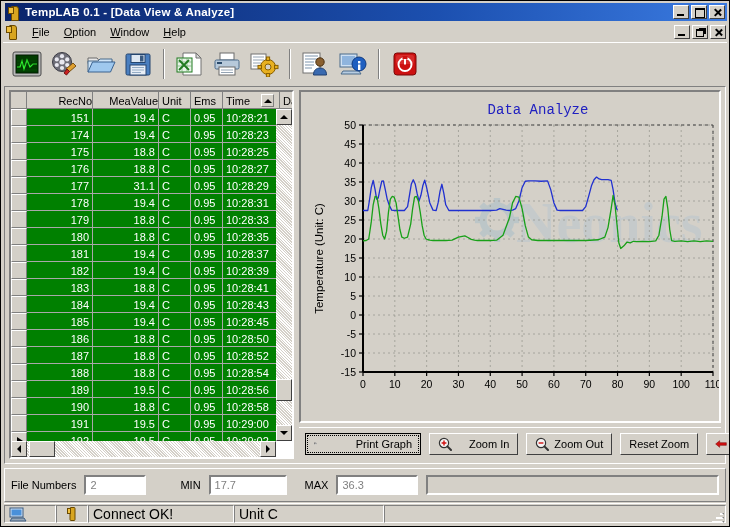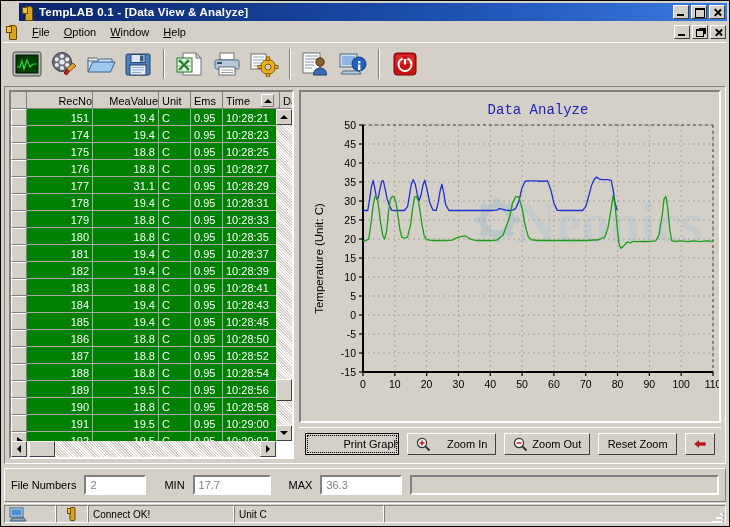--- a/index.html
+++ b/index.html
@@ -16,21 +16,21 @@
   #app {
     position: relative;
     width: 730px; height: 527px;
     background: #d4d0c8;
     border: 1px solid #000;
     overflow: hidden;
   }
 
   
   .titlebar {
-    position: absolute; left: 18px; top: 2px; right: 2px; height: 18px;
+    position: absolute; left: 4px; top: 2px; right: 2px; height: 18px;
     background: linear-gradient(to right, #0a246a 0%, #1c50b0 60%, #3a7ae0 100%);
     display: flex; align-items: center; padding: 0 2px 0 3px;
   }
   .titlebar .tb-title {
     color: #fff; font-weight: bold; font-size: 11.5px;
     letter-spacing: 0.2px; white-space: nowrap;
     margin-left: 4px;
   }
   .app-logo {
     width: 13px; height: 13px; position: relative; flex: 0 0 auto;
@@ -231,21 +231,21 @@
     gap: 5px; cursor: default; padding: 0 8px; white-space: nowrap;
     position: relative;
   }
   .btn.focused {
     border: 1px solid #000; outline: none;
   }
   .btn.focused .inner {
     position: absolute; left: 1px; top: 1px; right: 1px; bottom: 1px;
     border: 1px dotted #000;
   }
-  .b-print { width: 94px; gap: 39px; }
+  .b-print { width: 116px; gap: 39px; }
   .b-zin   { width: 96px; gap: 17px; }
   .b-zout  { width: 96px; }
   .b-reset { width: 96px; }
   .b-back  { width: 30px; margin-left: auto; }
 
   
   .bottom-panel {
     position: absolute; left: 3px; right: 3px; bottom: 24px; height: 34px;
     background: #d4d0c8;
     border-top: 1px solid #fff; border-left: 1px solid #fff;
@@ -266,21 +266,21 @@
 
   .statusbar {
     position: absolute; left: 3px; right: 3px; bottom: 2px; height: 21px;
     background: #d4d0c8;
     border-top: 1px solid #fff;
     display: flex; align-items: stretch; gap: 0;
   }
   .sb-pane {
     border-left: 1px solid #808080; border-top: 1px solid #808080;
     border-right: 1px solid #fff; border-bottom: 1px solid #fff;
-    display: flex; align-items: center; padding: 0 4px; font-size: 10px;
+    display: flex; align-items: center; padding: 0 4px; font-size: 14px;
     color: #000; margin: 1px 0;
   }
   .sp-icon1 { width: 52px; flex: 0 0 52px; justify-content: flex-start; }
   .sp-icon2 { width: 32px; flex: 0 0 32px; justify-content: center; }
   .sp-msg   { width: 146px; flex: 0 0 146px; }
   .sp-unit  { width: 150px; flex: 0 0 150px; }
   .sp-rest  { flex: 1 1 auto; }
   .grip {
     position: absolute; right: 1px; bottom: 1px; width: 14px; height: 14px;
   }
@@ -775,21 +775,21 @@
             <path d="M7 1 L1 6 L7 11 V8 H17 V4 H7 Z" fill="#d01010" stroke="#7a0505" stroke-width="0.8"></path>
           </svg>
         </div>
       </div>
     </div>
   </div>
 
   <div class="bottom-panel">
     <span class="fld-label">File Numbers</span>
     <span class="fld f-file">2</span>
-    <span class="fld-label" style="margin-left:10px">MIN</span>
+    <span class="fld-label" style="margin-left:26px">MIN</span>
     <span class="fld f-min">17.7</span>
     <span class="fld-label" style="margin-left:10px">MAX</span>
     <span class="fld f-max">36.3</span>
     <span class="fld f-blank"></span>
   </div>
 
   <div class="statusbar">
     <div class="sb-pane sp-icon1">
       <svg width="18" height="15" viewBox="0 0 18 15">
         <rect x="1" y="1" width="13" height="9" fill="#cfe0f2" stroke="#3a5a80"></rect>

